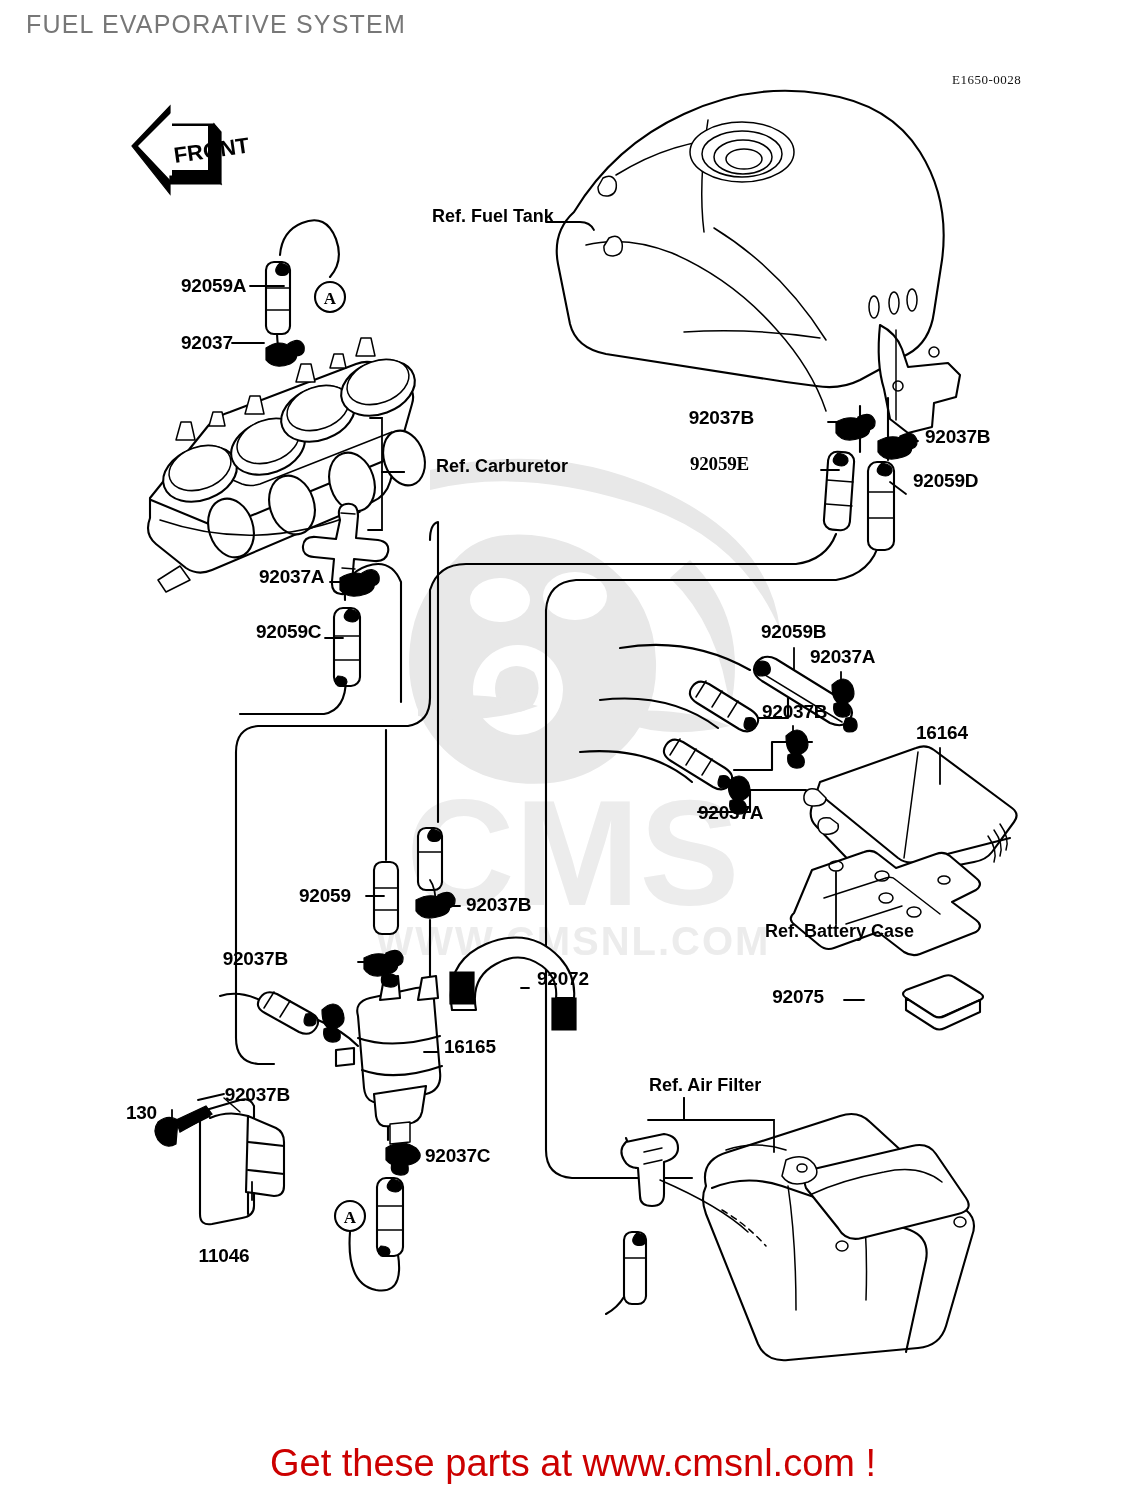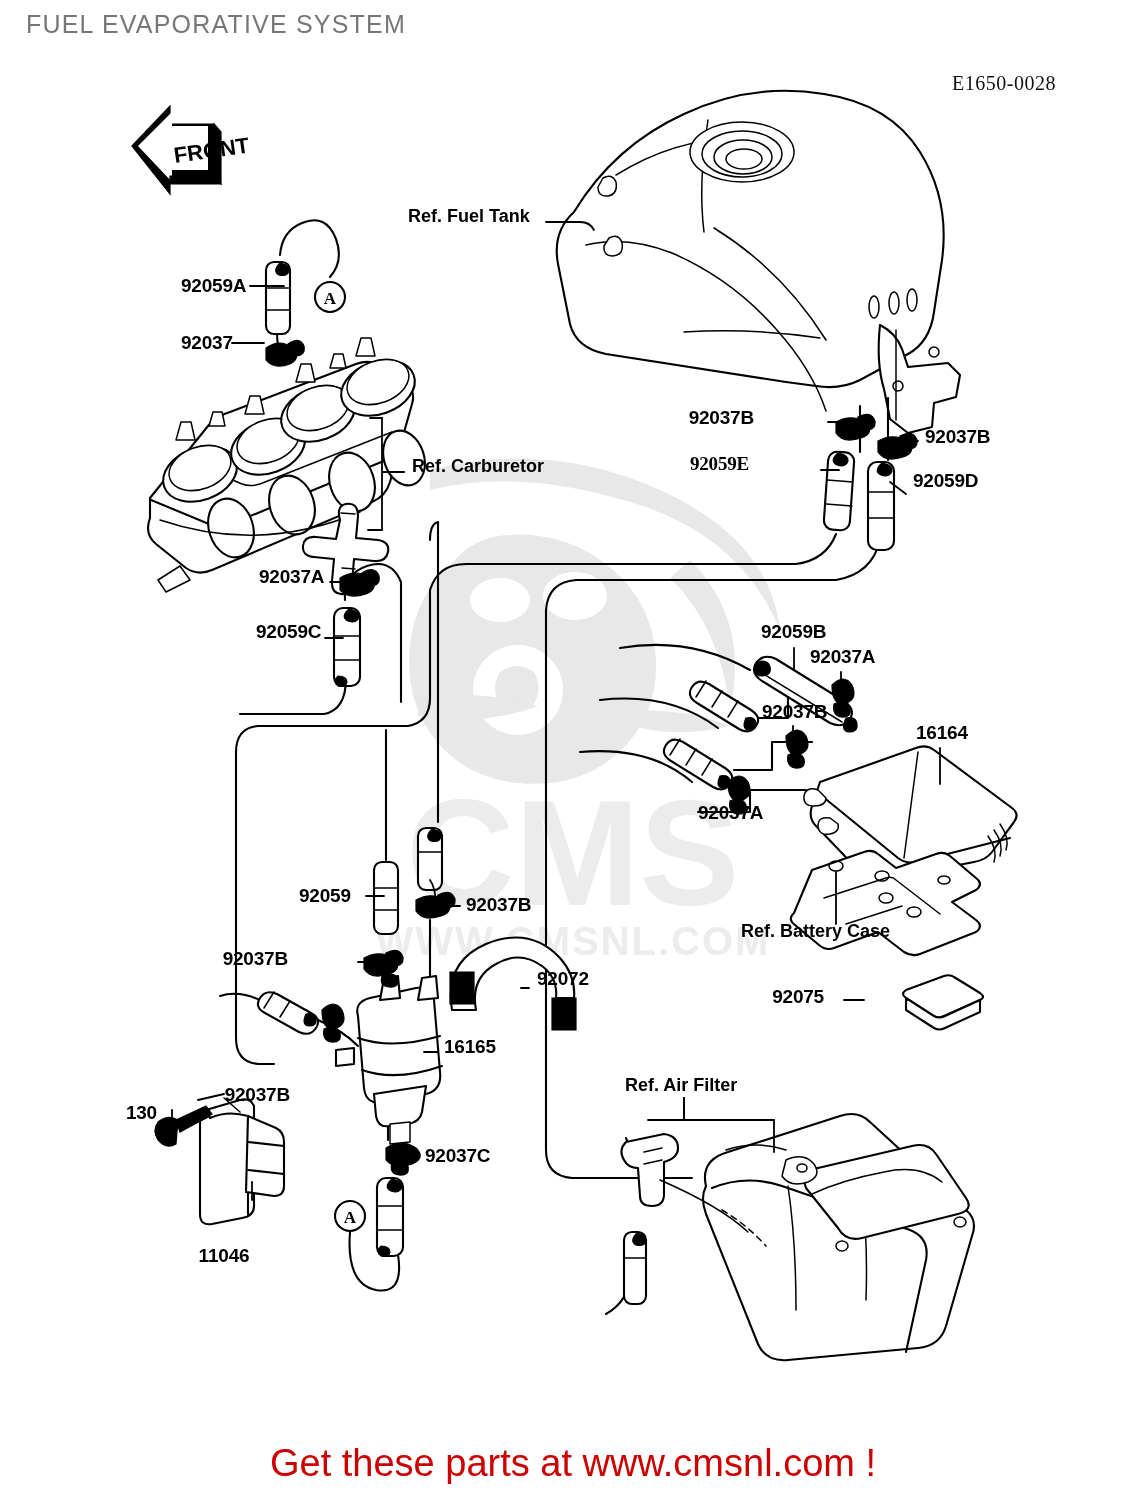--- a/index.html
+++ b/index.html
@@ -12,38 +12,38 @@
 
   
   .page-title{
     position:absolute;left:26px;top:10px;
     font-size:25px;letter-spacing:1.2px;color:#777777;
     font-family:"Liberation Sans", sans-serif;font-weight:400;
     white-space:nowrap;
   }
   .diagram-code{
     position:absolute;left:952px;top:72px;
-    font-size:20px;color:#111;letter-spacing:.5px;
+    font-size:13px;color:#111;letter-spacing:.5px;
     font-family:"Liberation Serif", serif;white-space:nowrap;
   }
 
   
   .footer-cta{
     position:absolute;left:0;top:1442px;width:1146px;text-align:center;
     font-size:38px;color:#cc0000;font-weight:400;
     font-family:"Liberation Sans", sans-serif;white-space:nowrap;
   }
 
   
   .lbl{
     position:absolute;font-weight:bold;color:#000;white-space:nowrap;
     font-family:"Liberation Sans", sans-serif;
     font-size:19px;letter-spacing:-0.2px;
   }
-  .lbl.ref{font-size:18px;letter-spacing:0px;}
+  .lbl.ref{font-size:18px;letter-spacing:0px;margin-left:24px;}
 
   
   svg.layer{position:absolute;left:0;top:0;width:1146px;height:1500px;overflow:visible;}
   svg.layer.wm{opacity:1;}
   .ln{fill:none;stroke:#000;stroke-width:2.1;stroke-linecap:round;stroke-linejoin:round;}
   .ln-thin{fill:none;stroke:#000;stroke-width:1.5;stroke-linecap:round;stroke-linejoin:round;}
   .ln-lead{fill:none;stroke:#000;stroke-width:1.8;stroke-linecap:round;}
   .fillw{fill:#ffffff;stroke:#000;stroke-width:2.1;stroke-linejoin:round;}
   .fillw-thin{fill:#ffffff;stroke:#000;stroke-width:1.5;stroke-linejoin:round;}
   .fillb{fill:#000;stroke:#000;stroke-width:1.2;}

